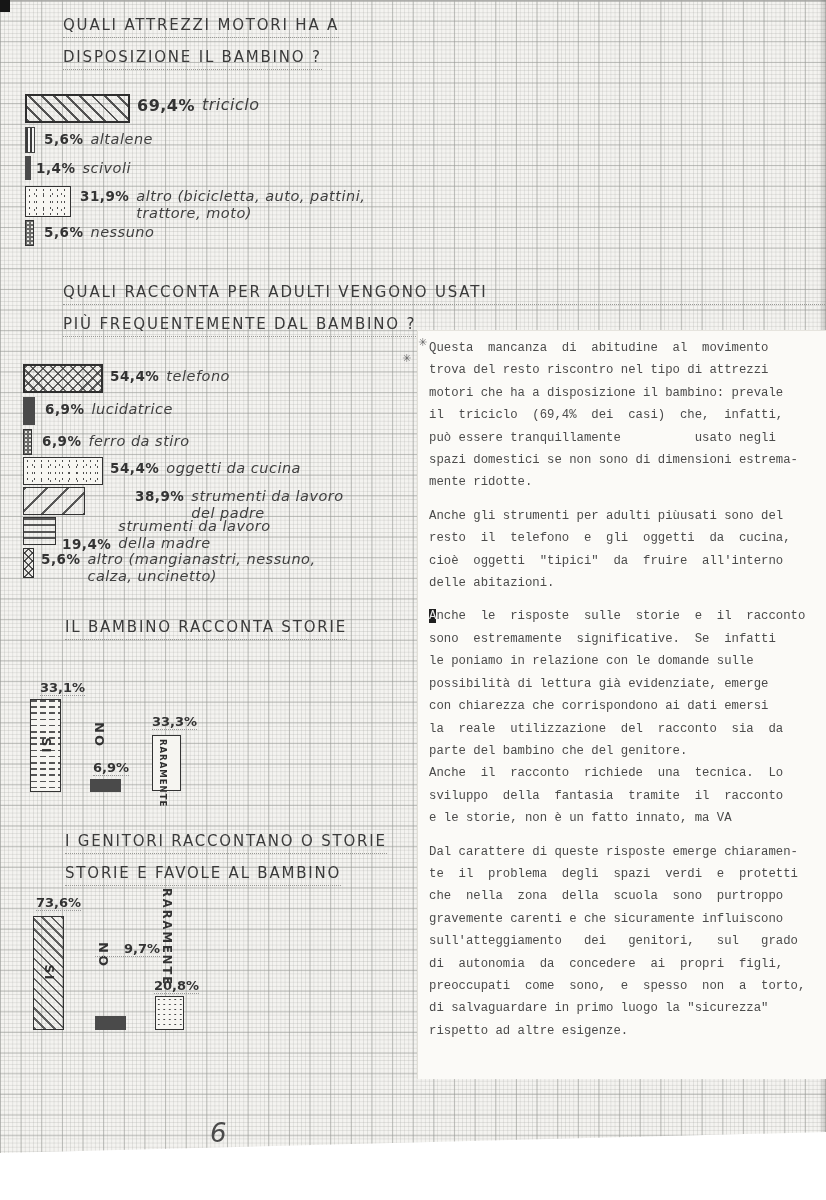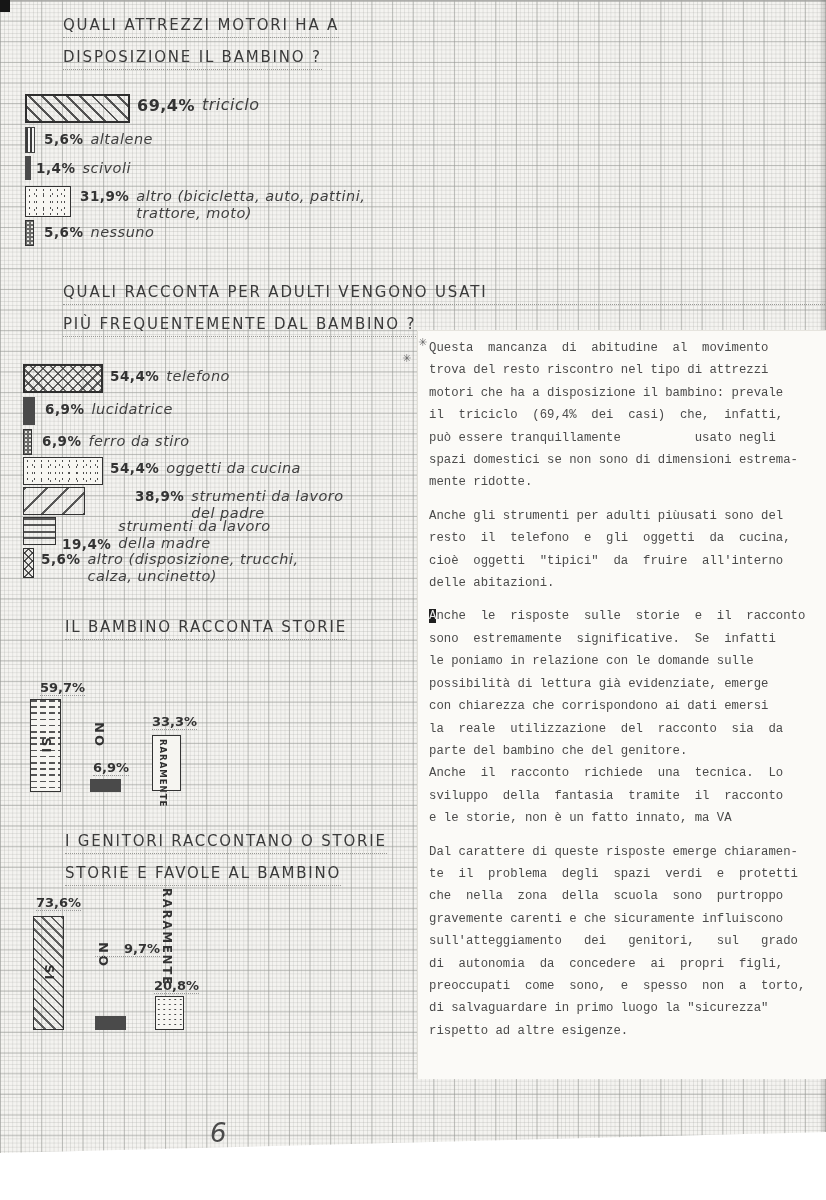--- a/index.html
+++ b/index.html
@@ -169,29 +169,29 @@
     <div class="bar p-hstripes abs" style="left:23px;top:517px;width:33px;height:28px;"></div>
     <div class="bar-text abs" style="left:62px;top:518px;align-items:flex-end;">
       <span class="val">19,4%</span>
       <span class="lab">strumenti da lavoro
 della madre</span>
     </div>
 
     <div class="bar p-xhatch abs" style="left:23px;top:548px;width:11px;height:30px;"></div>
     <div class="bar-text abs" style="left:41px;top:551px;">
       <span class="val">5,6%</span>
-      <span class="lab">altro (disposizione, trucchi,
+      <span class="lab">altro (mangianastri, nessuno,
 calza, uncinetto)</span>
     </div>
   </section>
 
   <section>
     <div class="t-line abs" style="left:30px;top:618px;">IL BAMBINO RACCONTA STORIE</div>
 
-    <div class="vval abs" style="left:40px;top:680px;">59,7%</div>
+    <div class="vval abs" style="left:40px;top:680px;">33,1%</div>
     <div class="bar p-dashrows abs" style="left:30px;top:699px;width:31px;height:93px;">
       <span class="vtext">SI</span>
     </div>
 
     <div class="vlabel abs" style="left:92px;top:722px;">NO</div>
     <div class="vval abs" style="left:93px;top:760px;">6,9%</div>
     <div class="bar p-solid abs" style="left:90px;top:779px;width:31px;height:13px;"></div>
 
     <div class="vval abs" style="left:152px;top:714px;">33,3%</div>
     <div class="bar abs" style="left:152px;top:735px;width:29px;height:56px;border:1.7px solid #333;background:#f6f5f1;">

